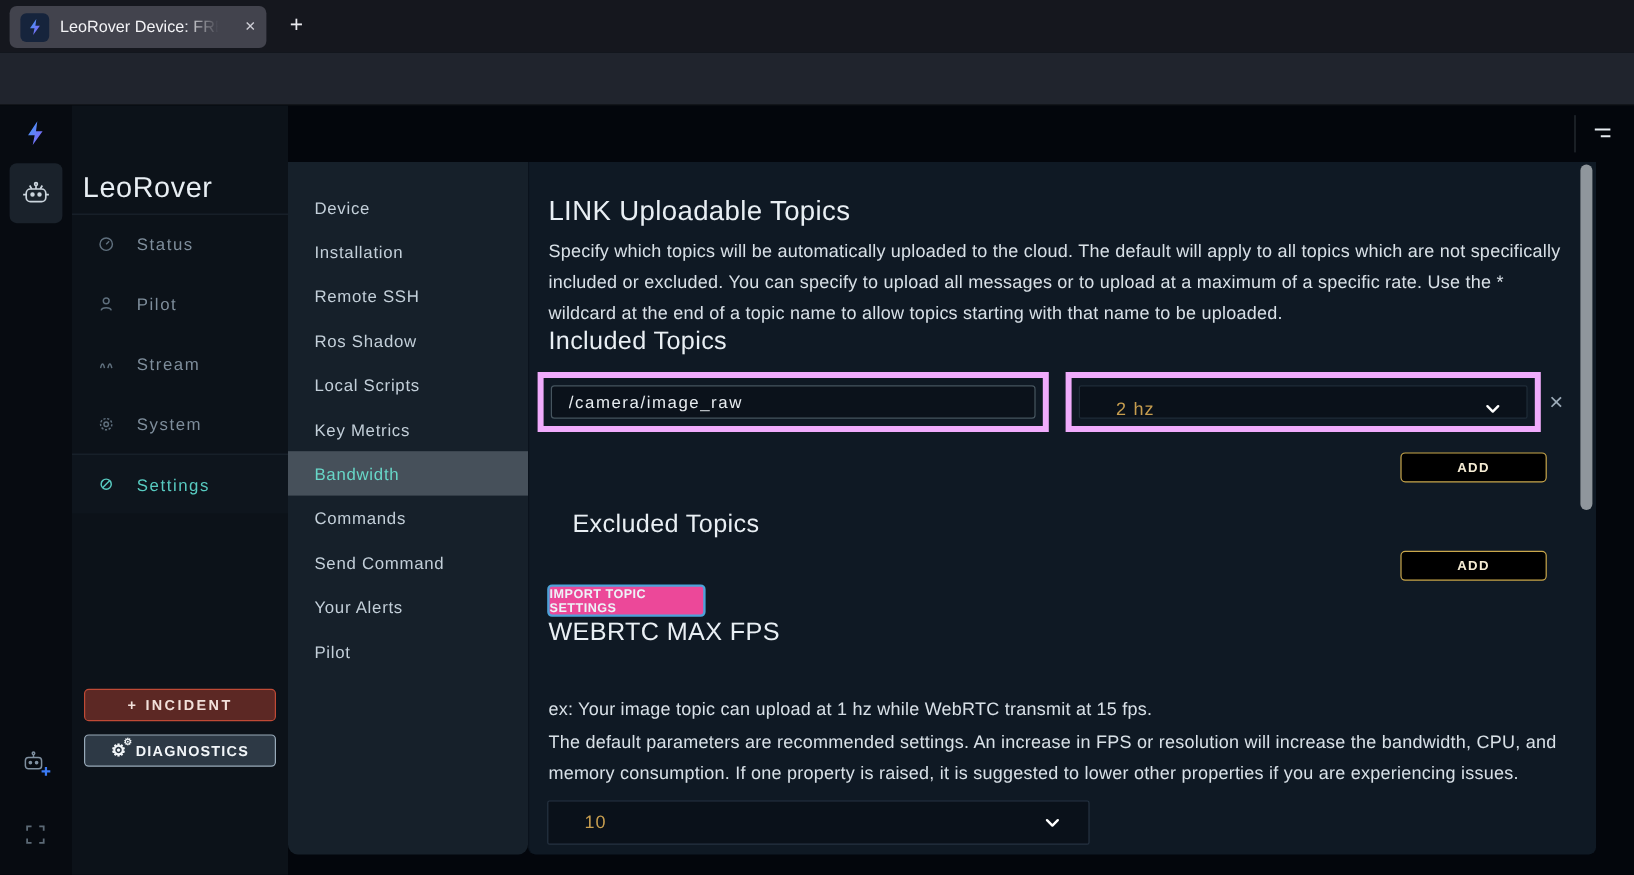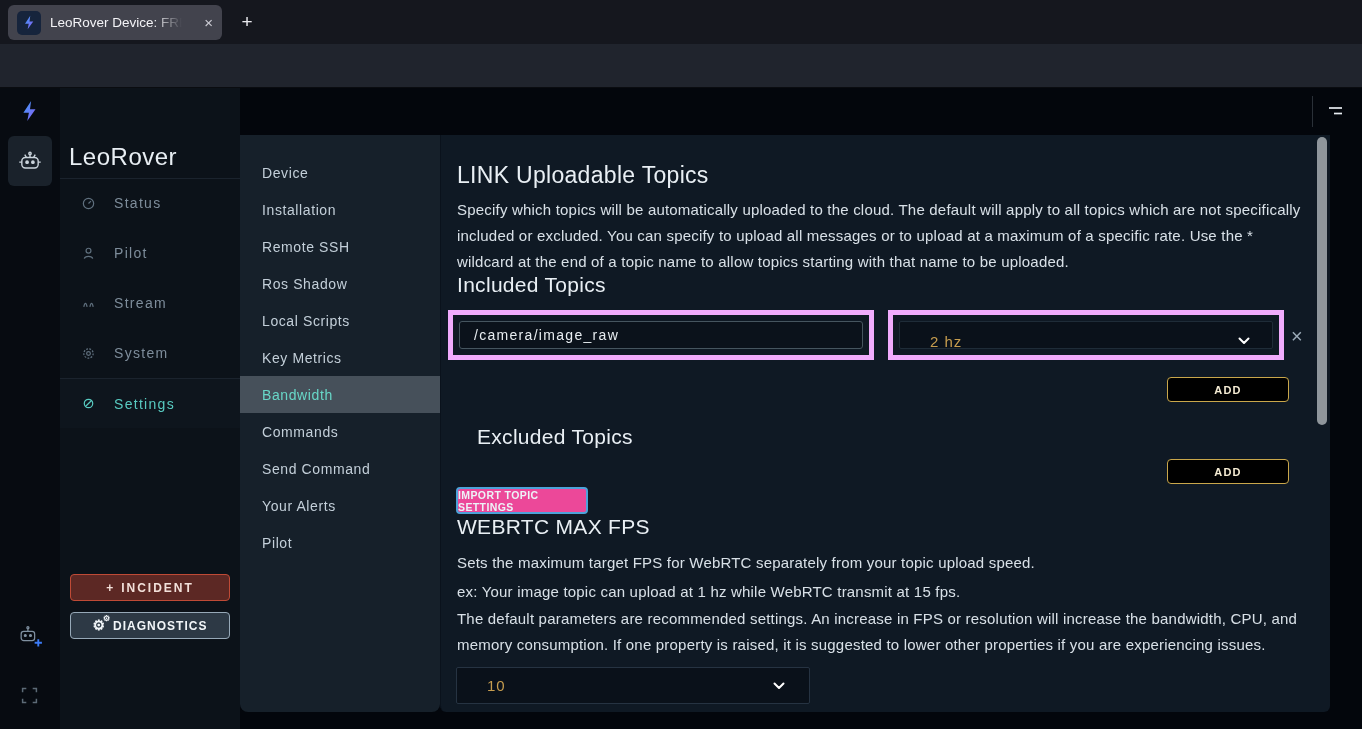--- a/index.html
+++ b/index.html
@@ -86,21 +86,21 @@
     border:1px solid #1f2c38; border-radius:2px; display:flex; align-items:center; padding:12px 20px 0 30px; }
   .select .val { color:#c69d4f; font-size:15px; letter-spacing:1px; }
   .select .chev { margin-left:auto; display:flex; }
   .remove-x { position:absolute; left:850px; top:190px; font-size:20px; color:#9cabb8; }
   .btn-add { position:absolute; left:726px; width:122px; height:25px; background:#000000;
     border:1px solid #c9a74b; border-radius:4px; color:#f5ecd4; font-size:11px; font-weight:bold;
     letter-spacing:1.2px; display:flex; align-items:center; justify-content:center; }
   .btn-import { position:absolute; left:15px; top:323px; width:132px; height:27px; background:#ec4899;
     border:2px solid #4da2d9; border-radius:4px; color:#edf3f8; font-size:10.5px; font-weight:bold;
     letter-spacing:.4px; display:flex; align-items:center; justify-content:center;margin-top:29px; }
-  .fps-select { position:absolute; left:15px; top:532px; width:354px; height:37px; background:#0a111a;
+  .fps-select { position:absolute; left:15px; top:532px; width:452px; height:37px; background:#0a111a;
     border:1px solid #263342; border-radius:2px; display:flex; align-items:center; padding:0 22px 0 30px; }
 </style>
 </head>
 <body>
 
 <div class="tabbar">
   <div class="tab">
     <span class="favicon-box">
       <svg width="15" height="15" viewBox="0 0 20 20">
         <defs>
@@ -319,21 +319,20 @@
     </div>
     <div class="remove-x">×</div>
 
     <div class="btn-add" style="top:242px;">ADD</div>
 
     <div class="h2" style="top:290px;margin-left:20px;">Excluded Topics</div>
     <div class="btn-import">IMPORT TOPIC SETTINGS</div>
     <div class="btn-add" style="top:324px;">ADD</div>
 
     <div class="h2" style="top:380px;">WEBRTC MAX FPS</div>
-    <div class="body-text" style="top:415px;">Sets the maximum target FPS for WebRTC separately from your topic upload speed.</div>
     <div class="body-text" style="top:444px;">ex: Your image topic can upload at 1 hz while WebRTC transmit at 15 fps.</div>
     <div class="body-text" style="top:471px;">The default parameters are recommended settings. An increase in FPS or resolution will increase the bandwidth, CPU, and memory consumption. If one property is raised, it is suggested to lower other properties if you are experiencing issues.</div>
 
     <div class="fps-select">
       <span class="val" style="color:#c69d4f; font-size:15px; letter-spacing:1px;">10</span>
       <span class="chev" style="margin-left:auto; display:flex;">
         <svg width="16" height="16" viewBox="0 0 16 16">
             <path d="M3.5 5.5l4.5 4.5 4.5-4.5" stroke="#fff" stroke-width="2" fill="none" stroke-linecap="round" stroke-linejoin="round"></path>
           </svg>
       </span>

